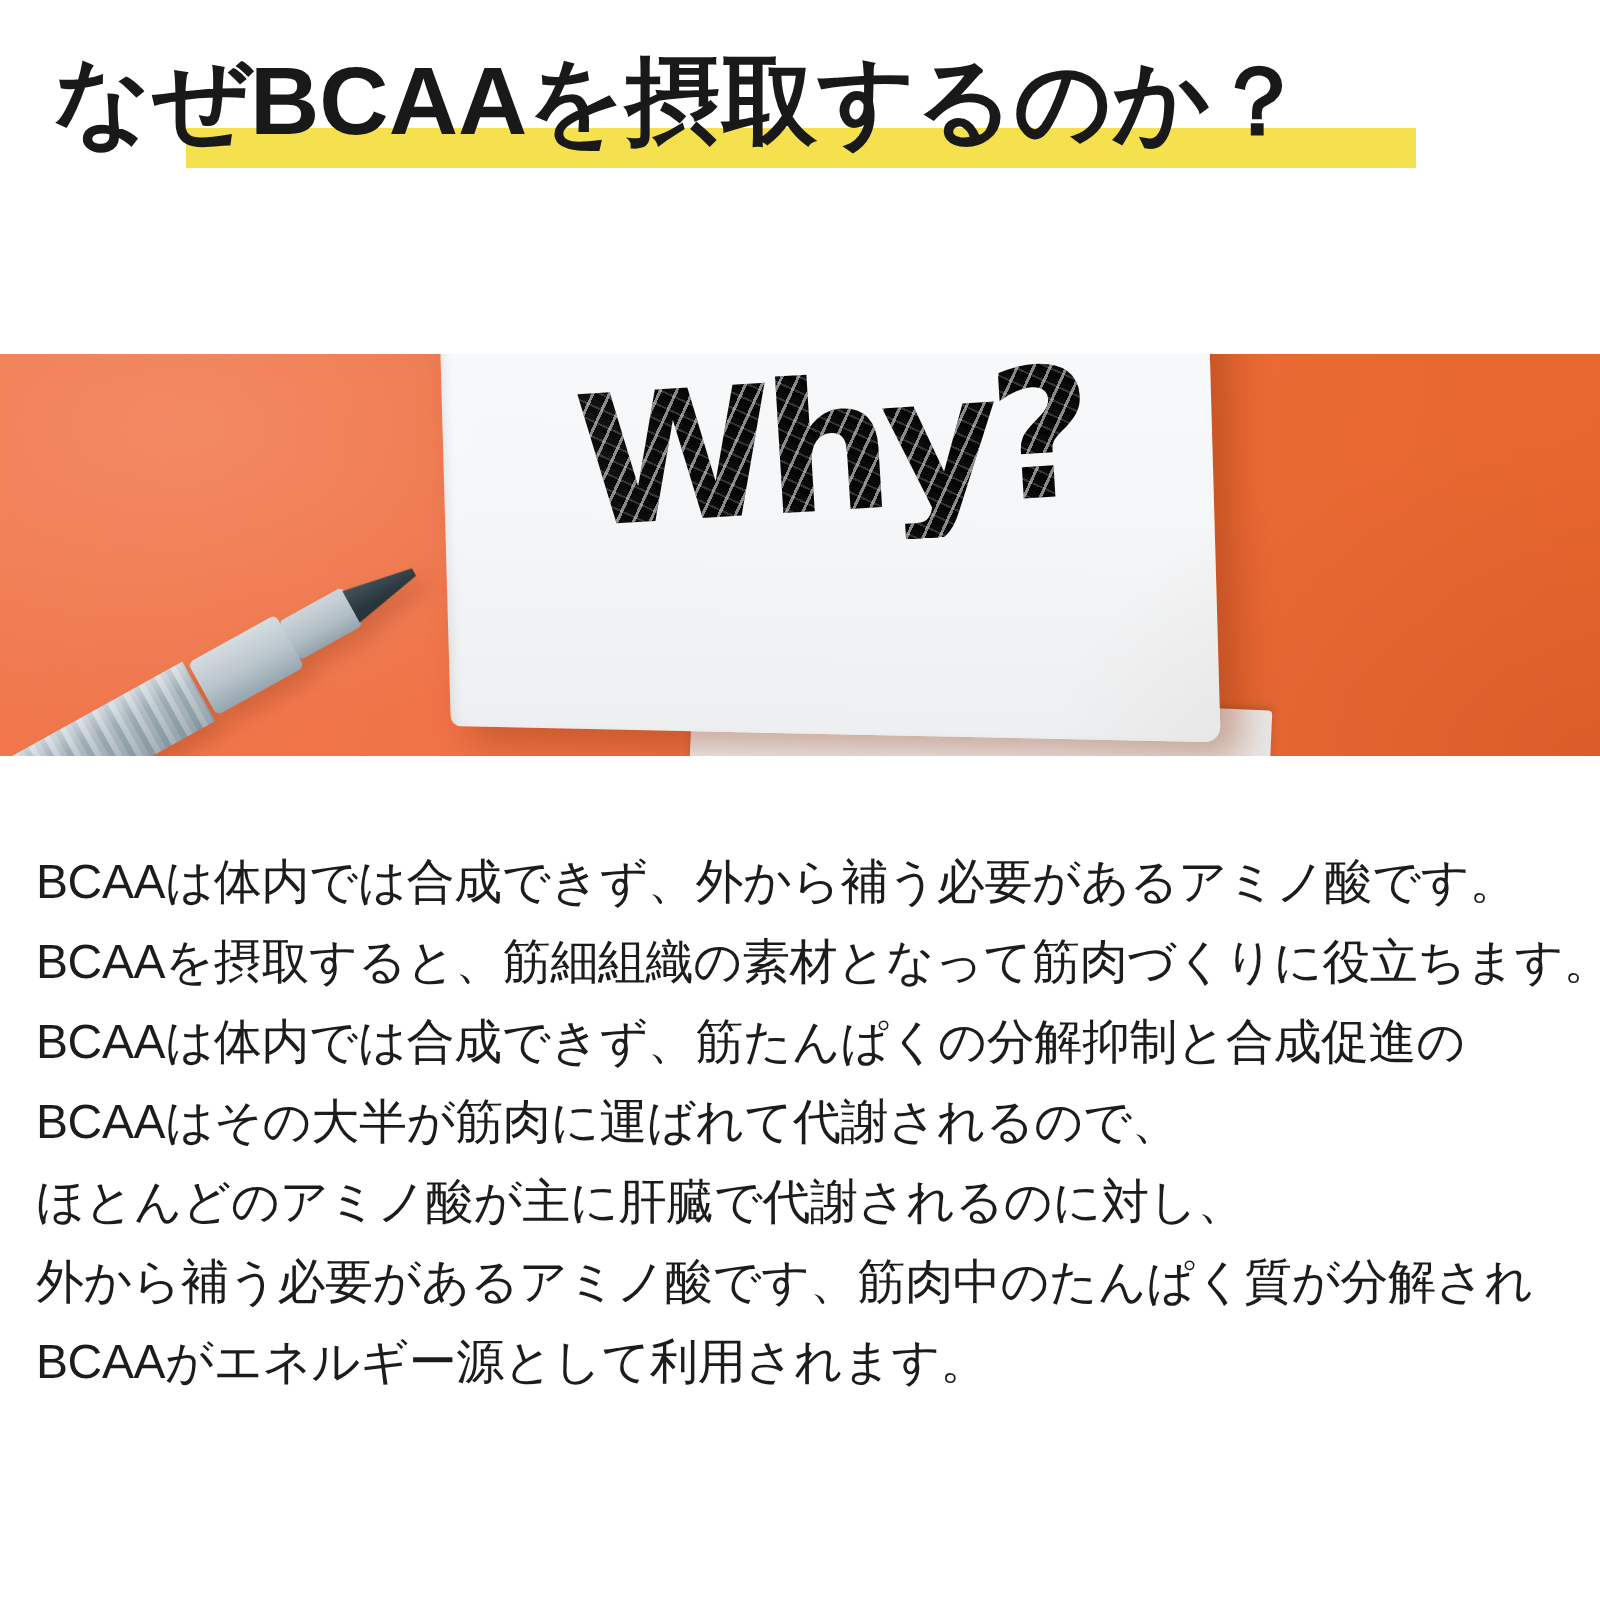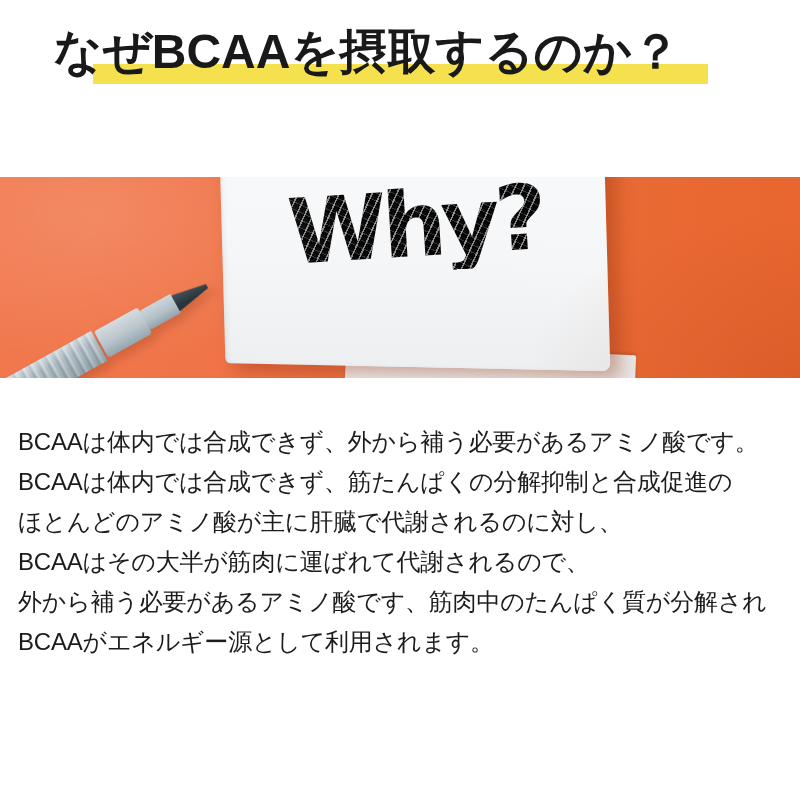--- a/index.html
+++ b/index.html
@@ -21,21 +21,21 @@
     height: 20px;
     background: #F4E14D;
     z-index: 1;
   }
   .title {
     position: absolute;
     left: 0;
     top: 24px;
     width: 680px;
     margin: 0;
-    text-align: right;
+    text-align: center;
     font-size: 48px;
     line-height: 56px;
     font-weight: bold;
     color: #191919;
     letter-spacing: 0;
     z-index: 2;
   }
 
   
   .photo {
@@ -182,20 +182,21 @@
       <div class="pen-barrel"></div>
       <div class="pen-collar"></div>
       <div class="pen-neck"></div>
       <div class="pen-tip"></div>
     </div>
     <div class="photo-shade"></div>
   </div>
 
   <div class="body-text">
     <div class="body-line">BCAAは体内では合成できず、外から補う必要があるアミノ酸です。</div>
+    <div class="body-line">BCAAを摂取すると、筋細組織の素材となって筋肉づくりに役立ちます。</div>
     <div class="body-line">BCAAは体内では合成できず、筋たんぱくの分解抑制と合成促進の</div>
+    <div class="body-line">BCAAはその大半が筋肉に運ばれて代謝されるので、</div>
     <div class="body-line">ほとんどのアミノ酸が主に肝臓で代謝されるのに対し、</div>
-    <div class="body-line">BCAAはその大半が筋肉に運ばれて代謝されるので、</div>
     <div class="body-line">外から補う必要があるアミノ酸です、筋肉中のたんぱく質が分解され</div>
     <div class="body-line">BCAAがエネルギー源として利用されます。</div>
   </div>
 
 </div>
 
 </body></html>

